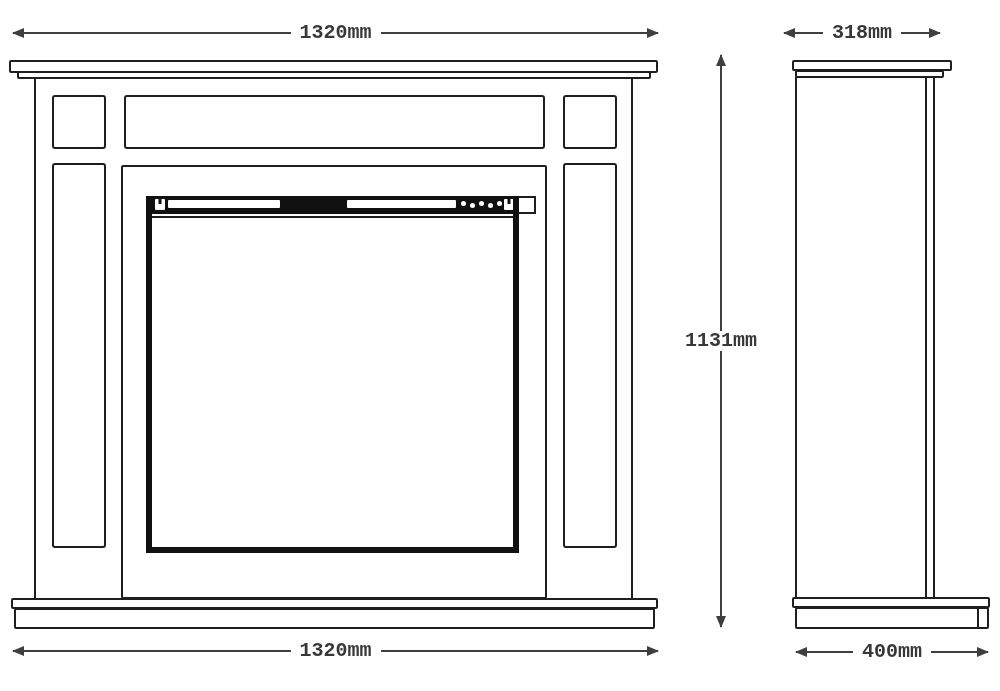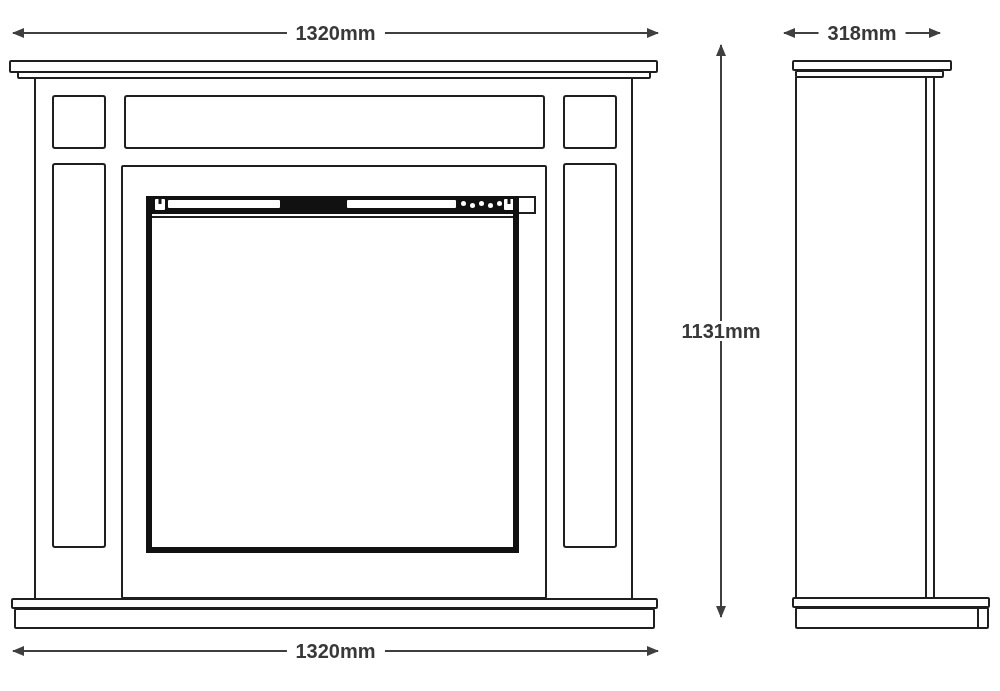--- a/index.html
+++ b/index.html
@@ -1,18 +1,18 @@
 <!DOCTYPE html>
 <html><head>
 <meta charset="utf-8">
 <style>
   html,body{margin:0;padding:0;background:#fff;}
   .canvas{
     position:relative;width:1000px;height:691px;background:#ffffff;
-    font-family:Liberation Sans, sans-serif;overflow:hidden;
+    font-family:Liberation Mono, monospace;overflow:hidden;
   }
   .rect{
     position:absolute;box-sizing:border-box;background:#ffffff;
     border:2px solid #1f1f1f;border-radius:3px;
   }
   .sq{border-radius:2px;}
   .line{position:absolute;background:#1f1f1f;}
   .black{position:absolute;background:#111111;}
   .wslot{position:absolute;background:#ffffff;border-radius:1px;}
   .dot{position:absolute;width:5px;height:5px;border-radius:50%;background:#ffffff;}
@@ -103,28 +103,34 @@
     <div class="dim-label">1320mm</div>
   </div>
 
   <div class="dim-h" style="left:784px;top:23px;width:156px;height:20px;">
     <div class="dl"></div>
     <div class="ah left"></div>
     <div class="ah right"></div>
     <div class="dim-label">318mm</div>
   </div>
 
-  <div class="dim-v" style="left:711px;top:45px;width:20px;height:572px;">
+  <div class="dim-v" style="left:711px;top:55px;width:20px;height:572px;">
     <div class="dl"></div>
     <div class="ah up"></div>
     <div class="ah down"></div>
     <div class="dim-label">1131mm</div>
   </div>
 
   <div class="dim-h" style="left:13px;top:641px;width:645px;height:20px;">
     <div class="dl"></div>
     <div class="ah left"></div>
     <div class="ah right"></div>
     <div class="dim-label">1320mm</div>
   </div>
 
+  <div class="dim-h" style="left:796px;top:642px;width:192px;height:20px;">
+    <div class="dl"></div>
+    <div class="ah left"></div>
+    <div class="ah right"></div>
+    <div class="dim-label">400mm</div>
+  </div>
 
 </div>
 
 </body></html>

